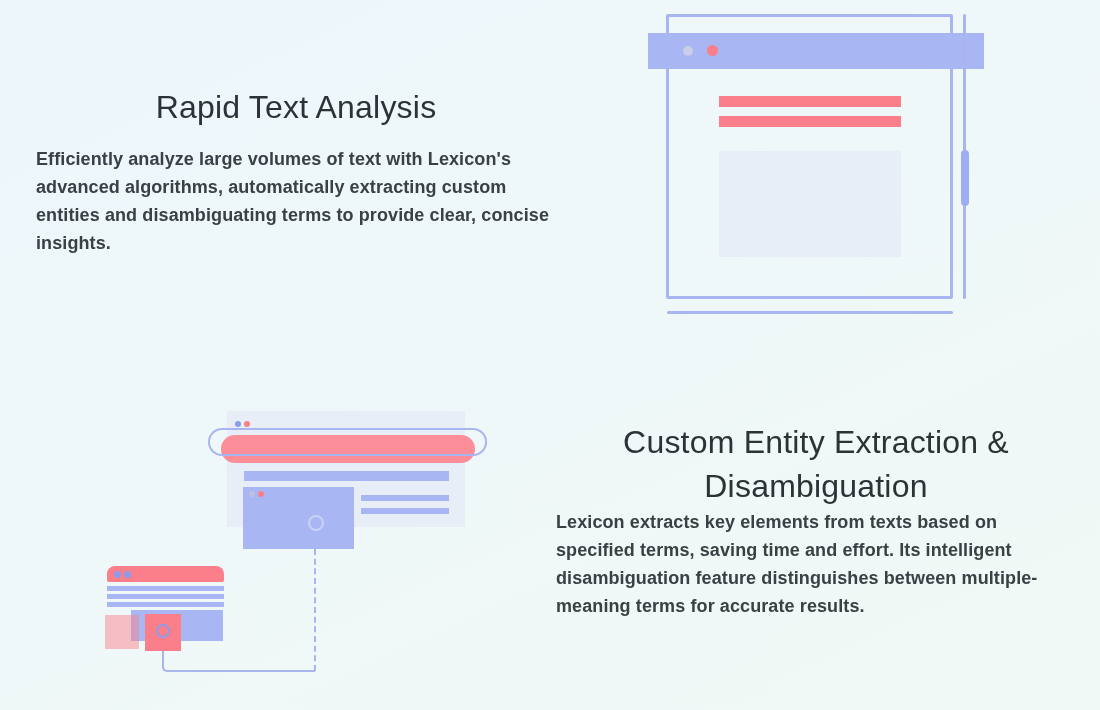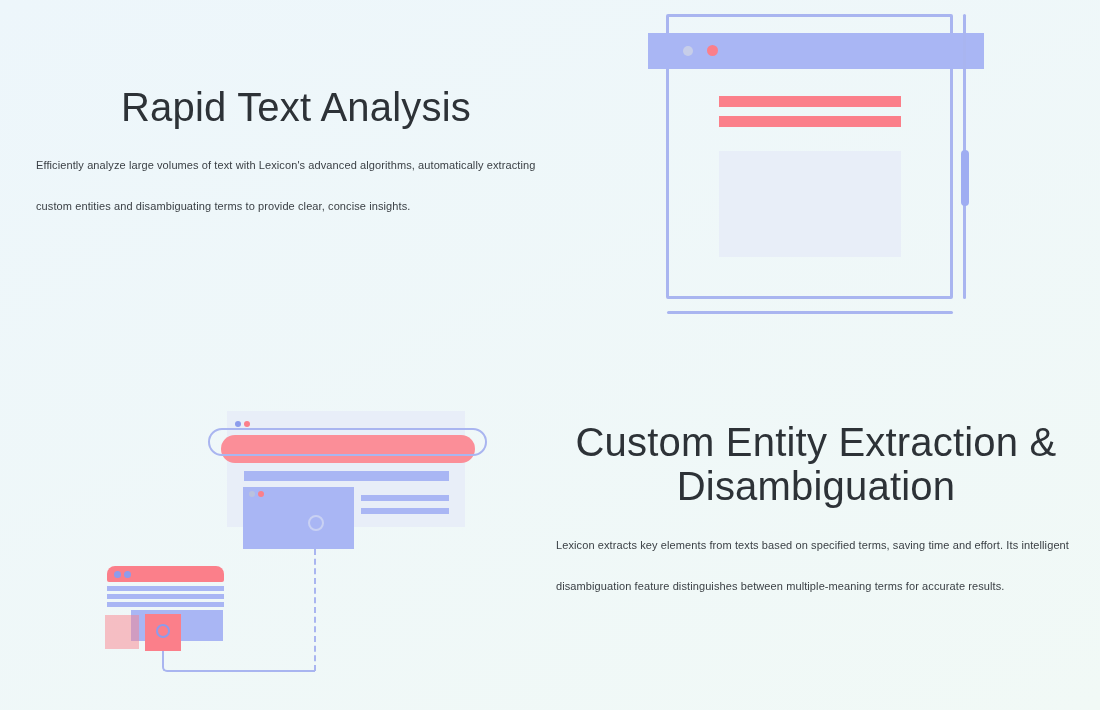--- a/index.html
+++ b/index.html
@@ -7,40 +7,40 @@
   body {
     font-family: "Liberation Sans", "DejaVu Sans", sans-serif;
     background: linear-gradient(155deg, var(--bg-top,#edf6fb) 0%, var(--bg-bottom,#f1f9f6) 100%);
     position: relative;
   }
   .abs { position:absolute; }
 
   
   .feature-text { position:absolute; }
   .feature-text h2 {
-    font-size:40px;
+    font-size:32px;
     font-weight:400;
     color: var(--heading-text,#2d3237);
     text-align:center;
     line-height:1.32;
     letter-spacing:0.2px;
   }
   .feature-text p {
-    font-size:11px;
-    font-weight:400;
+    font-size:18px;
+    font-weight:700;
     color: var(--body-text,#3b4045);
-    line-height:41px;
+    line-height:28px;
     letter-spacing:0.1px;
   }
   #feature-1 { left:36px; top:88px; width:520px; }
   #feature-1 h2 { line-height:38px; }
   #feature-1 p { margin-top:19px; }
   #feature-2 { left:556px; top:420px; width:520px; }
   #feature-2 h2 { line-height:44px; }
-  #feature-2 p { margin-top:17px; }
+  #feature-2 p { }
 
   
   #illus1 { left:640px; top:0; width:360px; height:330px; position:absolute; }
   .win-frame {
     left:26px; top:14px; width:287px; height:285px;
     border:3px solid var(--periwinkle-line,#a9b5f0);
     border-radius:2px;
   }
   .titlebar {
     left:8px; top:33px; width:336px; height:36px;

